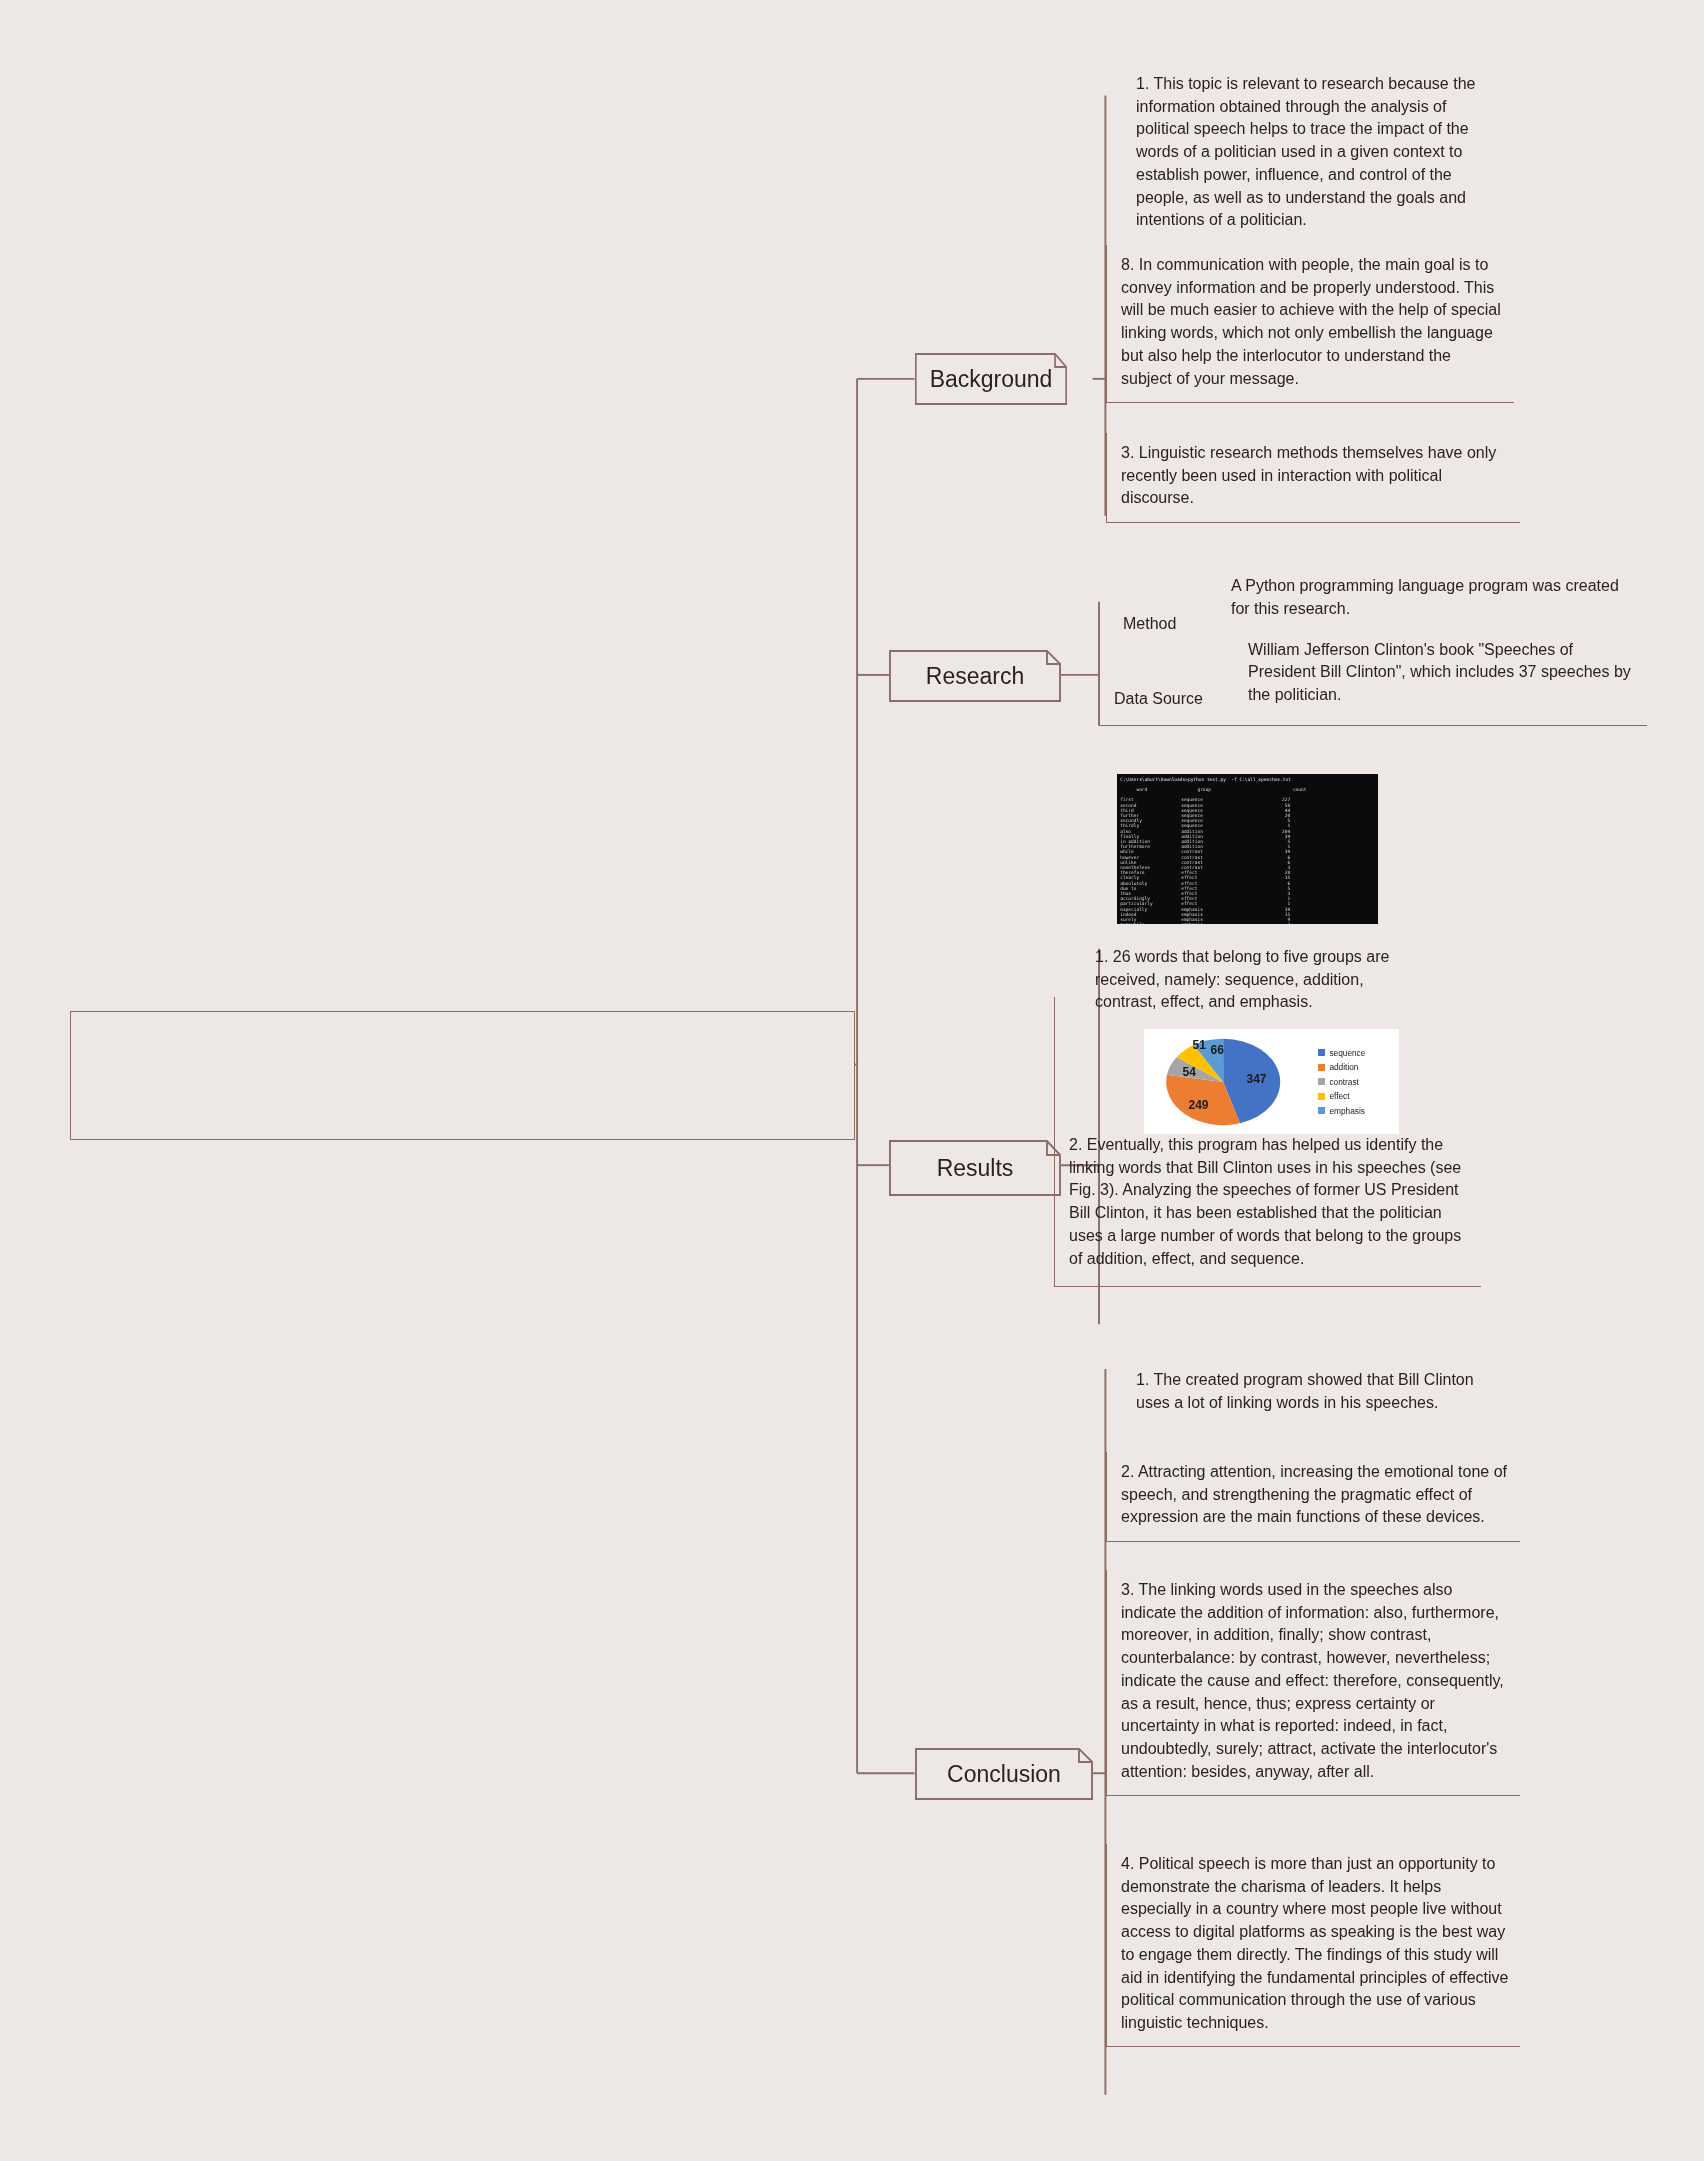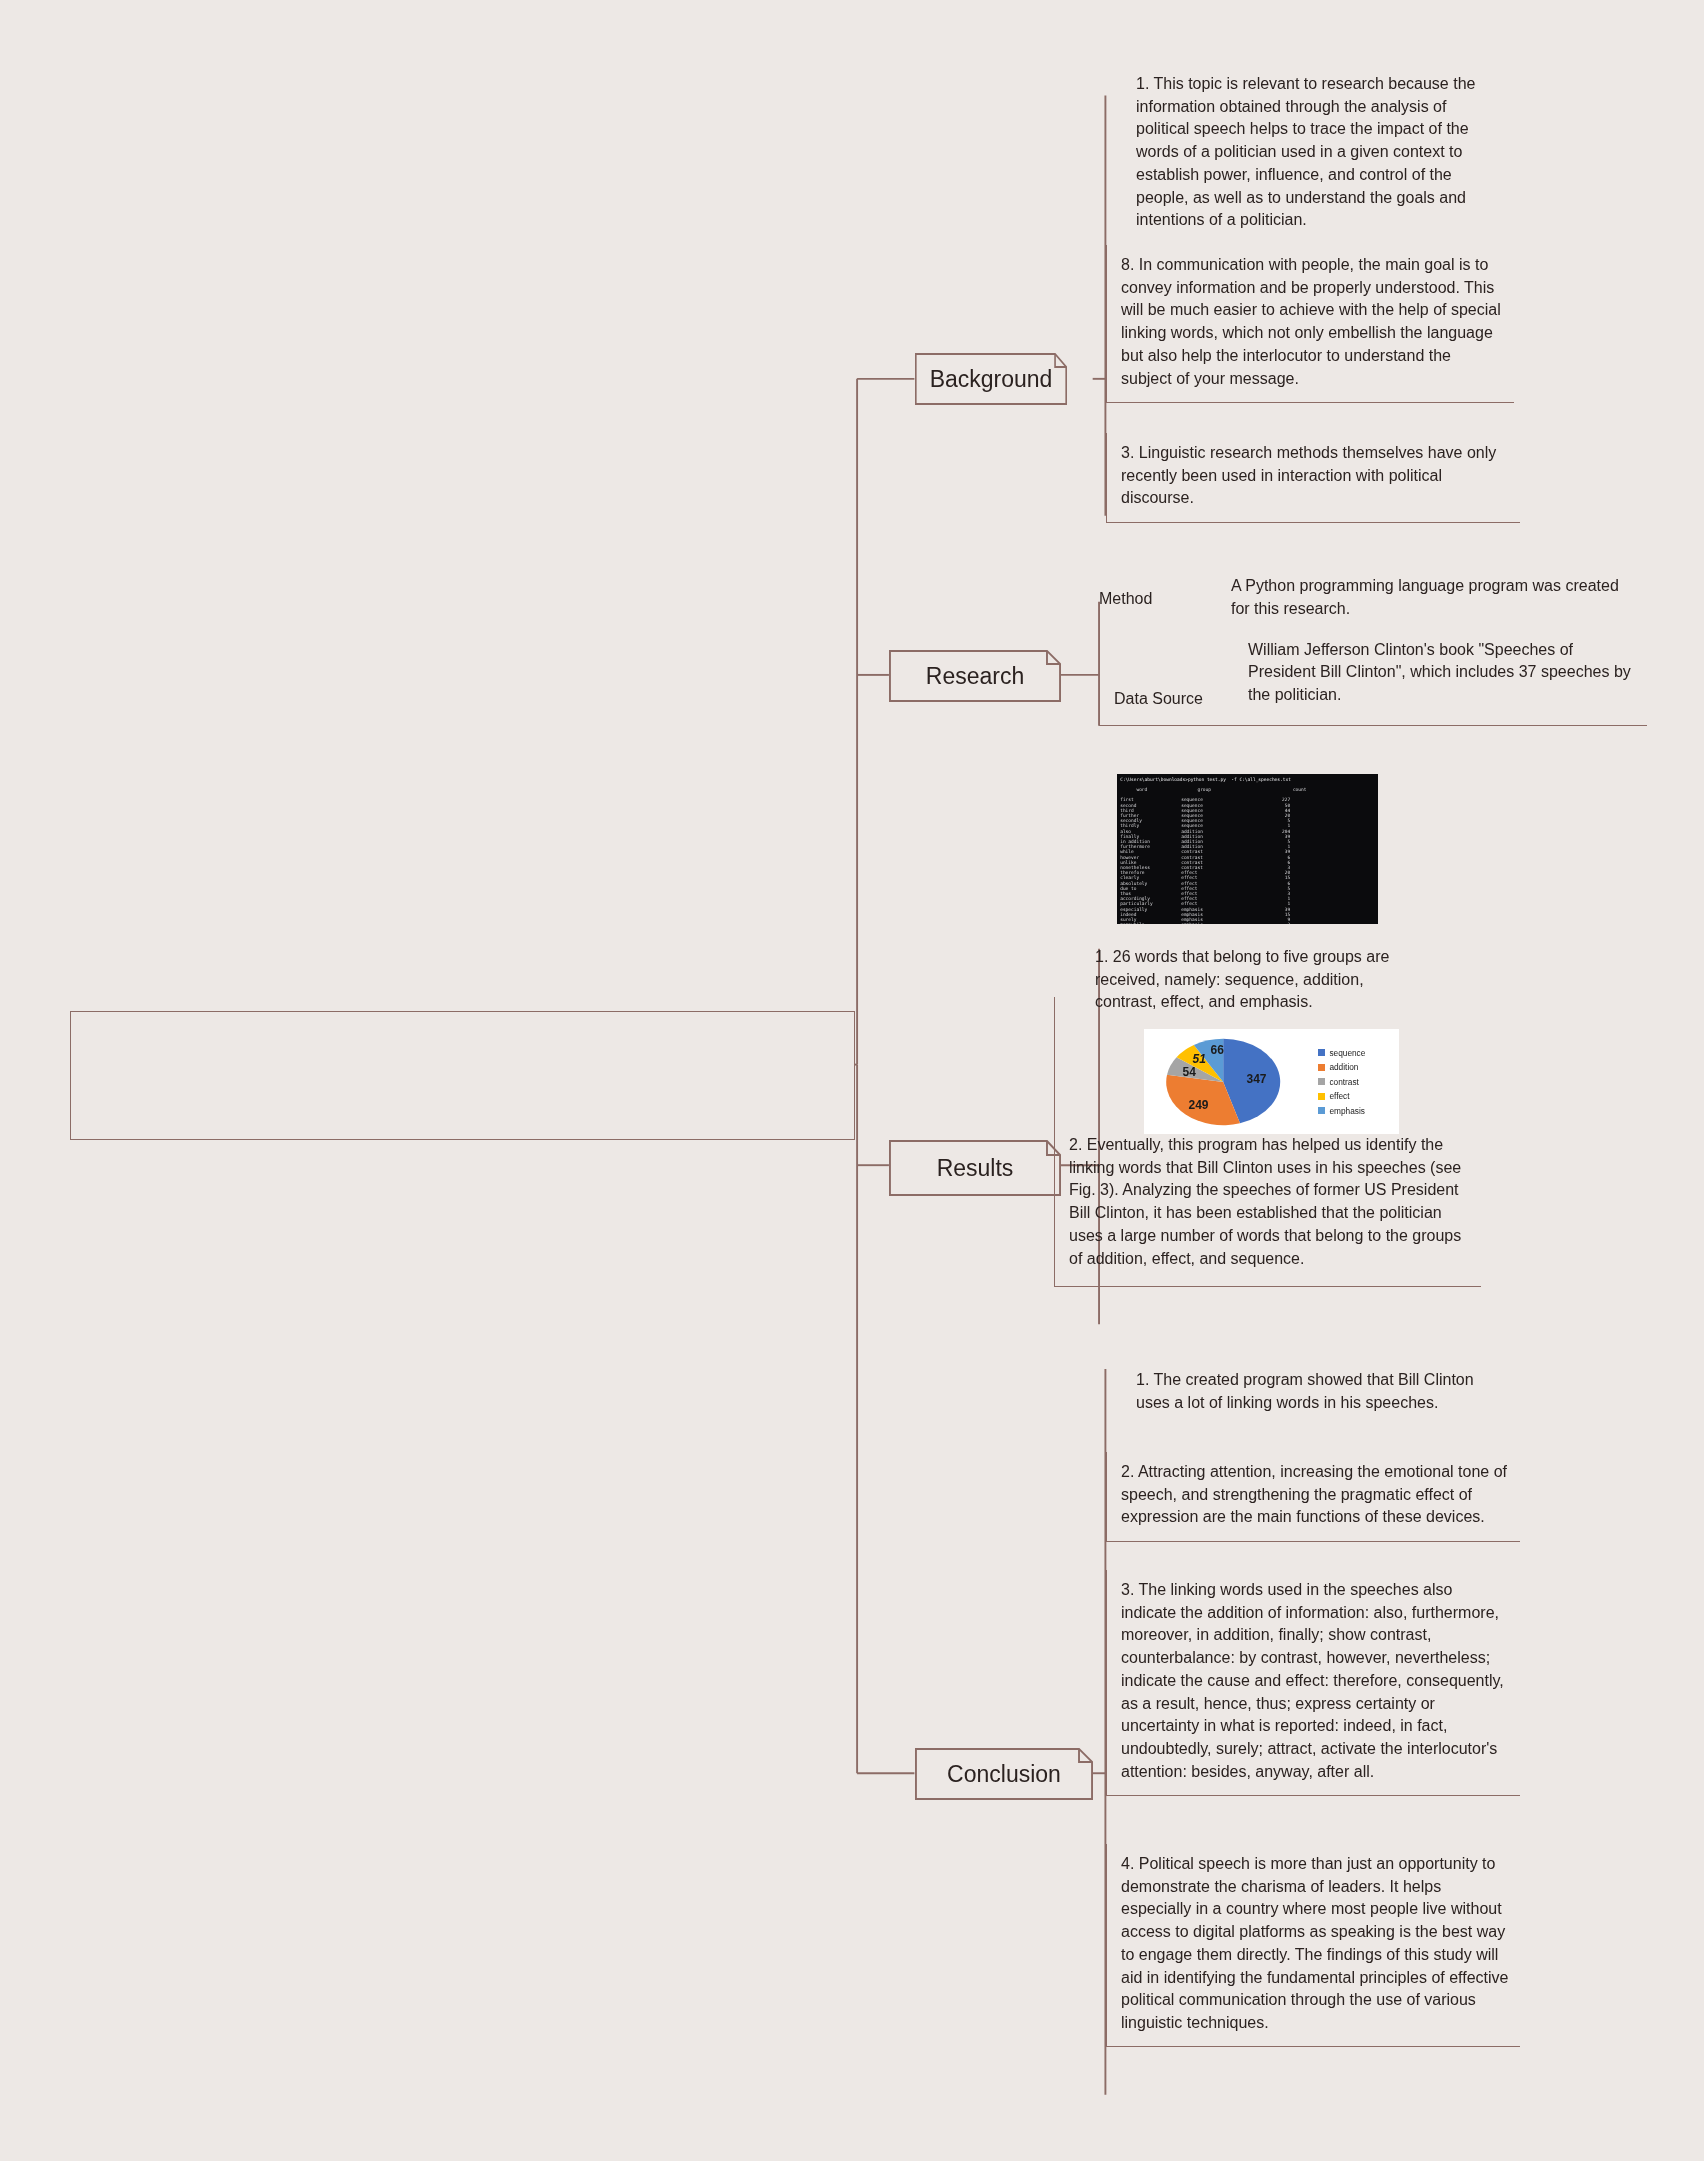--- a/index.html
+++ b/index.html
@@ -158,21 +158,21 @@
     <span class="btxt">Conclusion</span>
   </div>
 
   <div class="leaf noleft nobottom" style="left:1106px;top:64px;width:408px;">1. This topic is relevant to research because the information obtained through the analysis of political speech helps to trace the impact of the words of a politician used in a given context to establish power, influence, and control of the people, as well as to understand the goals and intentions of a politician.</div>
 
   <div class="leaf" style="left:1106px;top:245px;width:408px;">8. In communication with people, the main goal is to convey information and be properly understood. This will be much easier to achieve with the help of special linking words, which not only embellish the language but also help the interlocutor to understand the subject of your message.</div>
 
   <div class="leaf" style="left:1106px;top:433px;width:414px;">3. Linguistic research methods themselves have only recently been used in interaction with political discourse.</div>
 
   <div class="pairrow" style="left:1099px;top:570px;width:548px;height:64px;">
-    <span class="plabel" style="left:0px;top:18px;">Method</span>
+    <span class="plabel" style="left:0px;top:43px;padding-left:24px;">Method</span>
     <span class="pval" style="left:115px;top:5.1px;width:408px;display:block;margin-left:17px;">A Python programming language program was created for this research.</span>
   </div>
 
   <div class="leaf" style="left:1099px;top:627px;width:548px;height:99px;padding-top:0;">
     <div style="position:relative;height:100%;">
       <span style="position:absolute;left:0px;top:61px;font-size:16px;">Data Source</span>
       <span style="position:absolute;left:134px;top:11.5px;width:395px;display:block;font-size:16px;line-height:1.42;">William Jefferson Clinton's book "Speeches of President Bill Clinton", which includes 37 speeches by the politician.</span>
     </div>
   </div>
 
@@ -224,21 +224,21 @@
             <path d="M0,0 L0.00,-72.00 A95,72 0 0 1 27.98,68.81 Z" fill="#4472C4"></path>
             <path d="M0,0 L27.98,68.81 A95,72 0 0 1 -93.63,-12.18 Z" fill="#ED7D31"></path>
             <path d="M0,0 L-93.63,-12.18 A95,72 0 0 1 -77.74,-41.38 Z" fill="#A5A5A5"></path>
             <path d="M0,0 L-77.74,-41.38 A95,72 0 0 1 -48.90,-61.73 Z" fill="#FFC000"></path>
             <path d="M0,0 L-48.90,-61.73 A95,72 0 0 1 -0.00,-72.00 Z" fill="#5B9BD5"></path>
           </g>
       </svg>
       <span class="pielabel" style="left:91px;top:38px;">347</span>
       <span class="pielabel" style="left:33px;top:64px;">249</span>
       <span class="pielabel" style="left:27px;top:31px;">54</span>
-      <span class="pielabel" style="left:37px;top:18px;font-style:italic;">51</span>
+      <span class="pielabel" style="left:37px;top:4px;">51</span>
       <span class="pielabel" style="left:55px;top:9px;">66</span>
     </div>
     <div class="legend" id="pie-legend">
         <div class="lrow">
           <span class="lsw" style="background: rgb(68, 114, 196);"></span>
           <span class="ltx">sequence</span>
         </div>
         <div class="lrow">
           <span class="lsw" style="background: rgb(237, 125, 49);"></span>
           <span class="ltx">addition</span>

